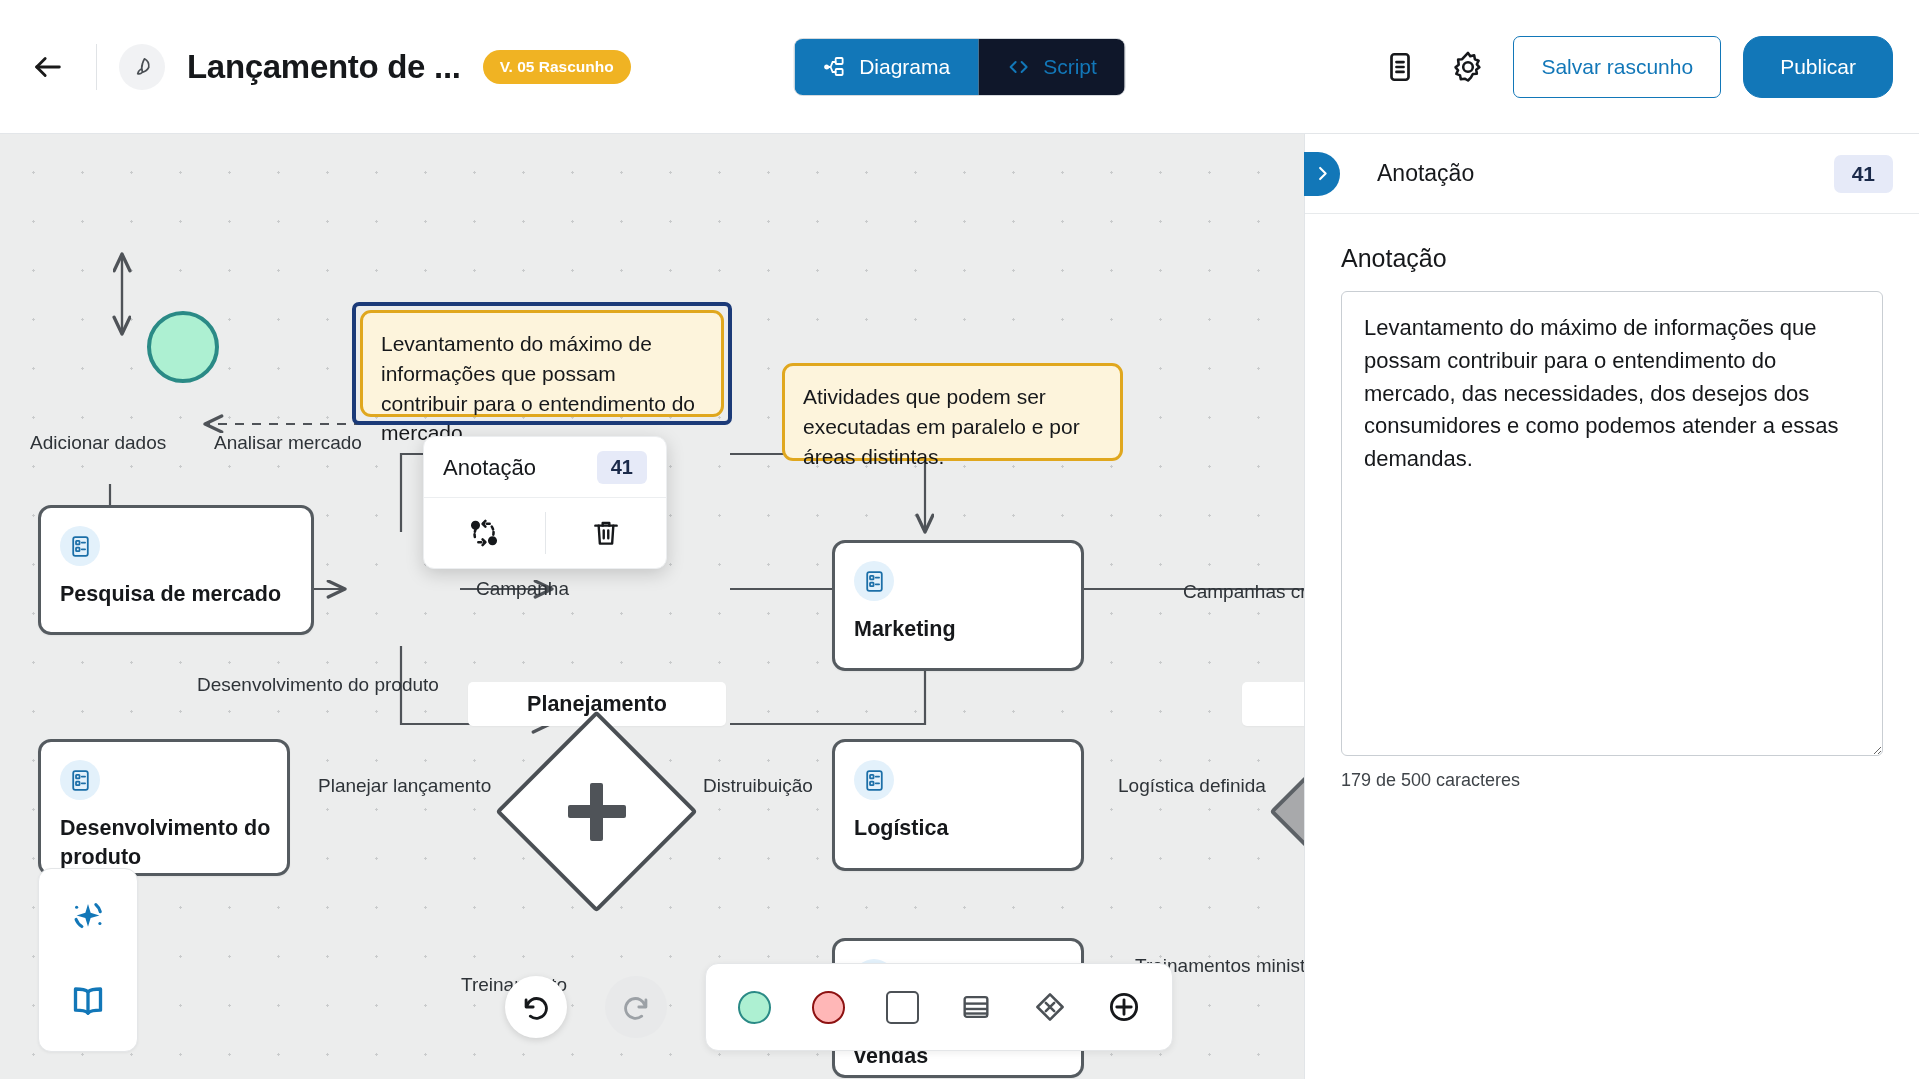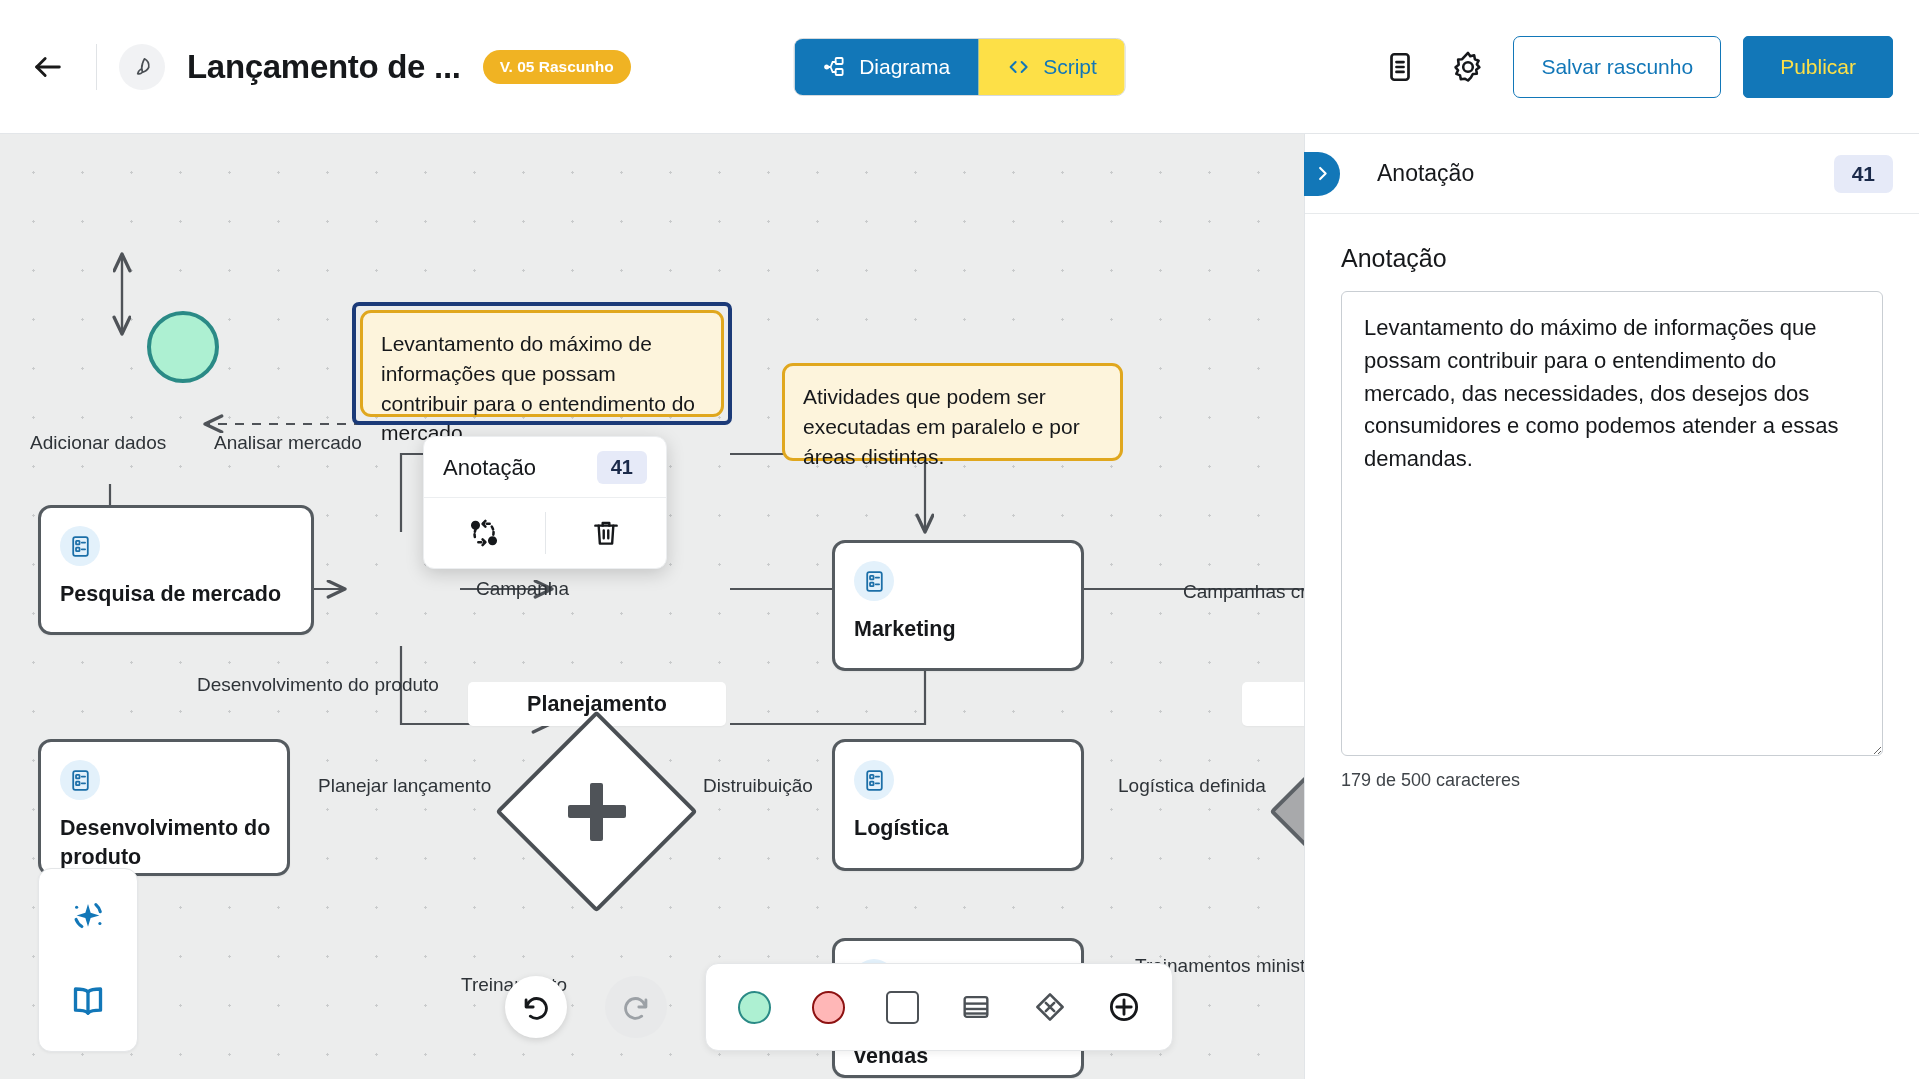--- a/index.html
+++ b/index.html
@@ -34,37 +34,37 @@
     padding: 8px 17px; border-radius: 22px; white-space: nowrap; flex: 0 0 auto;
   }
 
   .seg-group {
     position: absolute; left: 50%; transform: translateX(-50%);
     display: flex; border: 1px solid #d5d9dd; border-radius: 9px; overflow: hidden;
     background: #fff; height: 58px;
   }
   .seg {
     display: flex; align-items: center; gap: 13px; padding: 0 28px; cursor: pointer;
-    font-size: 21px; color: #1277b8; background: #fde047; height: 100%;
+    font-size: 21px; color: #1277b8; background: #0f172a; height: 100%;
   }
   .seg.active { background: #1277b8; color: #fff; }
 
   .hdr-right { margin-left: auto; display: flex; align-items: center; gap: 22px; flex: 0 0 auto; }
   .icon-btn {
     width: 46px; height: 46px; display: flex; align-items: center; justify-content: center;
     cursor: pointer; color: #16181b;
   }
   .btn-outline {
     border: 1px solid #1277b8; color: #1277b8; background: #fff;
     font-size: 21px; padding: 0 27px; height: 62px; border-radius: 7px; cursor: pointer;
     display: flex; align-items: center; white-space: nowrap; font-family: inherit;
   }
   .btn-primary {
-    border: 1px solid #1277b8; color: #fde047; background: #1277b8;
-    font-size: 21px; padding: 0 36px; height: 62px; border-radius: 5px; cursor: pointer;
+    border: 1px solid #1277b8; color: #ffffff; background: #1277b8;
+    font-size: 21px; padding: 0 36px; height: 62px; border-radius: 19px; cursor: pointer;
     display: flex; align-items: center; white-space: nowrap; font-family: inherit;
   }
 
   
   .body { flex: 1; display: flex; position: relative; min-height: 0; }
 
   
   .canvas {
     position: relative; flex: 1; background-color: #eceded; overflow: hidden;
     background-image: radial-gradient(#c9cbcc 1.1px, transparent 1.2px);

